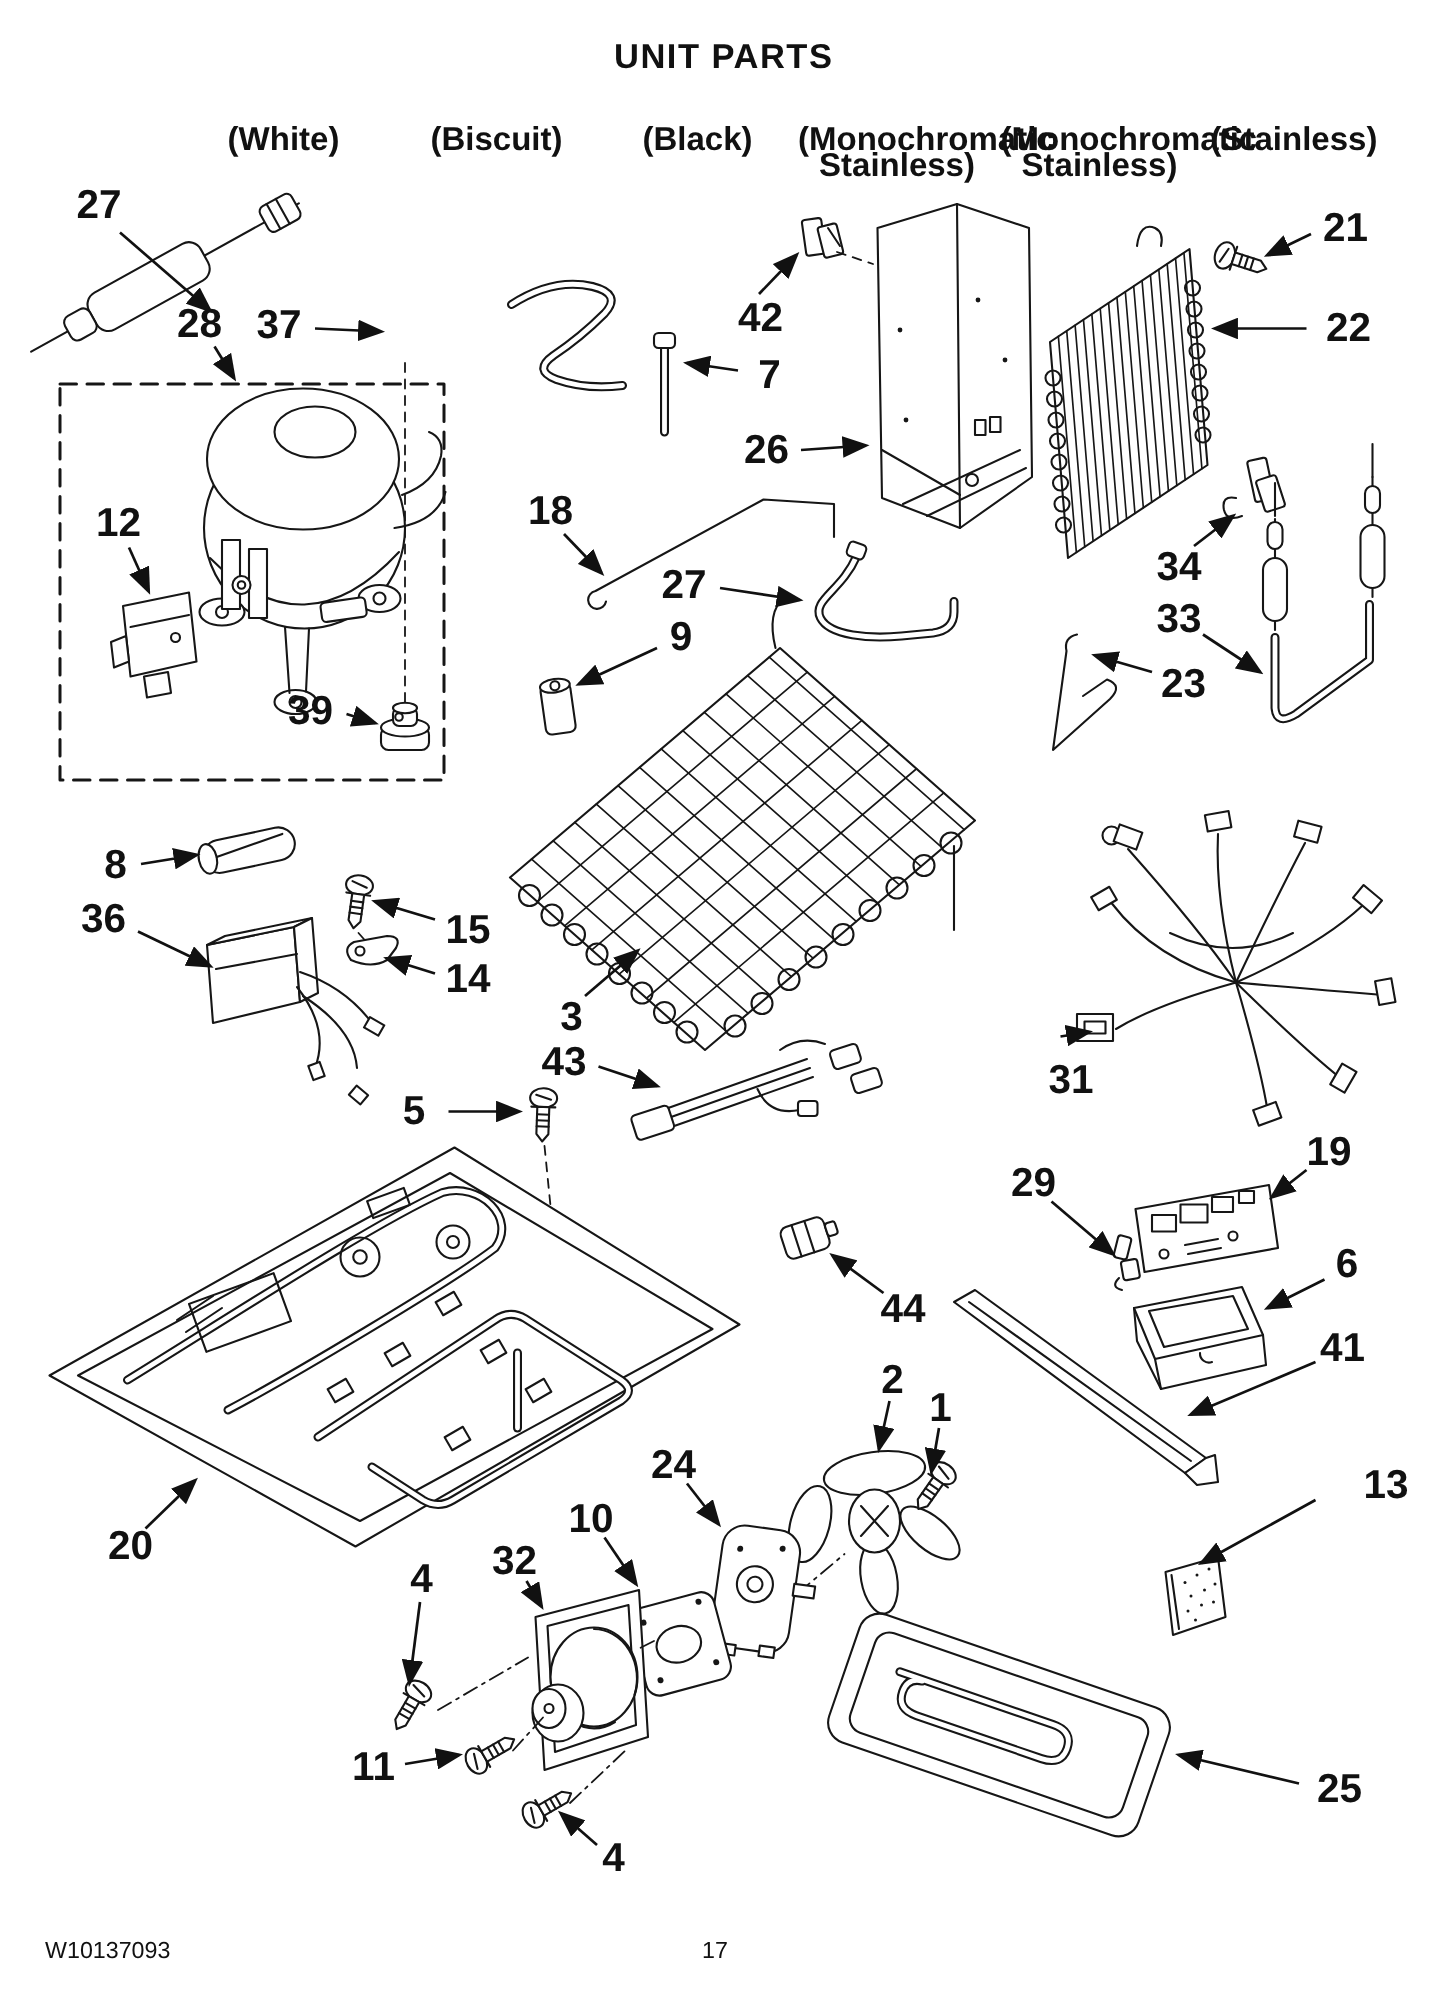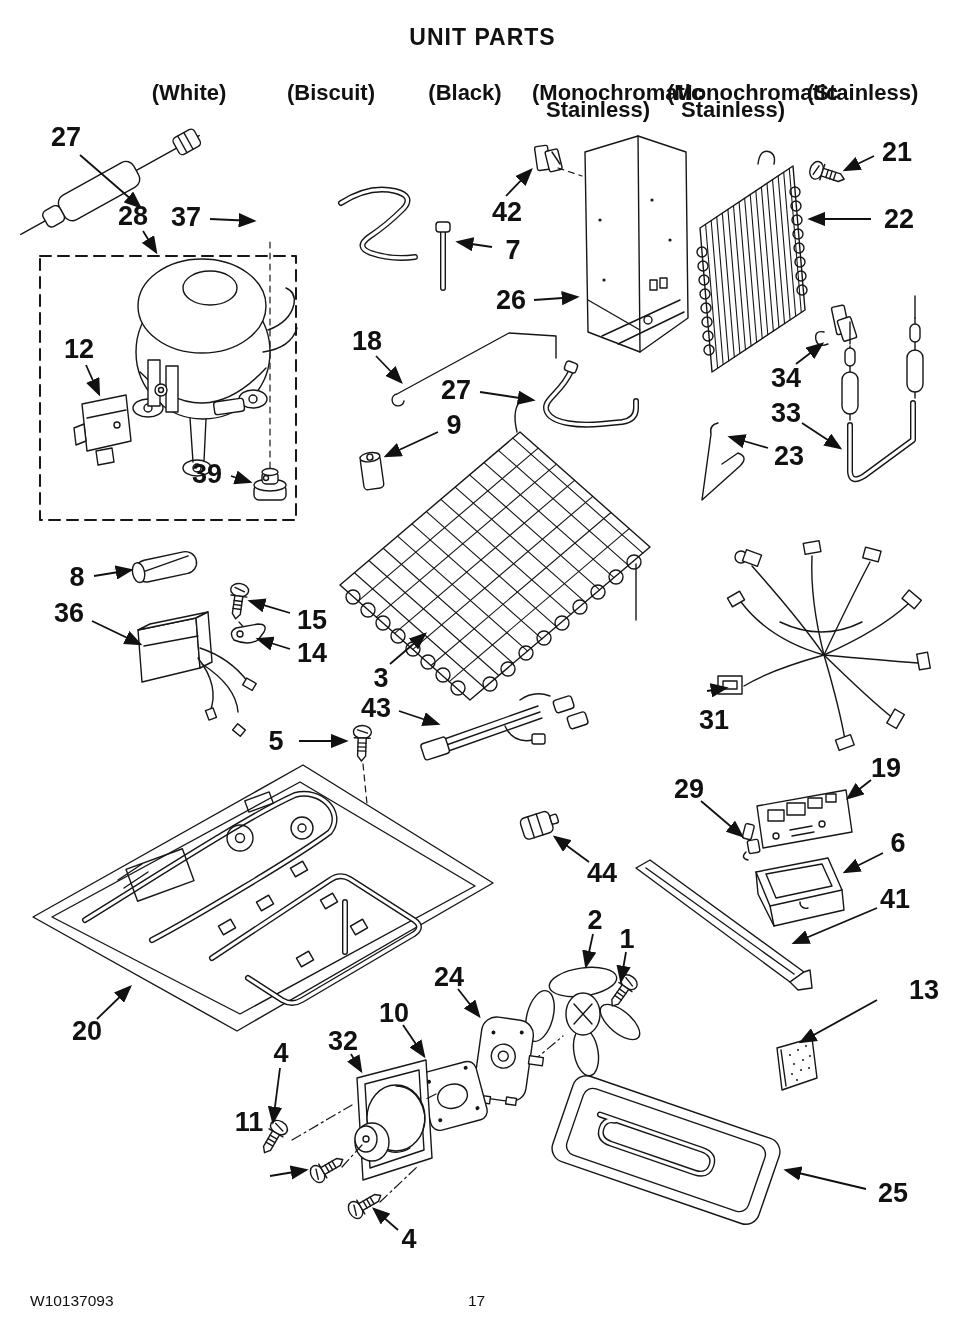--- a/index.html
+++ b/index.html
@@ -539,21 +539,21 @@
       <div class="callout" style="left: 898px; top: 843px;">6</div>
       <div class="callout" style="left: 895px; top: 899px;">41</div>
       <div class="callout" style="left: 924px; top: 990px;">13</div>
       <div class="callout" style="left: 602px; top: 873px;">44</div>
       <div class="callout" style="left: 595px; top: 920px;">2</div>
       <div class="callout" style="left: 627px; top: 939px;">1</div>
       <div class="callout" style="left: 87px; top: 1031px;">20</div>
       <div class="callout" style="left: 449px; top: 977px;">24</div>
       <div class="callout" style="left: 394px; top: 1013px;">10</div>
       <div class="callout" style="left: 343px; top: 1041px;">32</div>
-      <div class="callout" style="left: 249px; top: 1122px; text-align: right;">11</div>
+      <div class="callout" style="left: 249px; top: 1178px; text-align: right;">11</div>
       <div class="callout" style="left: 281px; top: 1053px;">4</div>
       <div class="callout" style="left: 409px; top: 1239px;">4</div>
       <div class="callout" style="left: 893px; top: 1193px;">25</div>
     </div>
 
   <div id="doc-number" class="footer-text">W10137093</div>
   <div id="page-number" class="footer-text">17</div>
 </div>
 
 </body></html>

